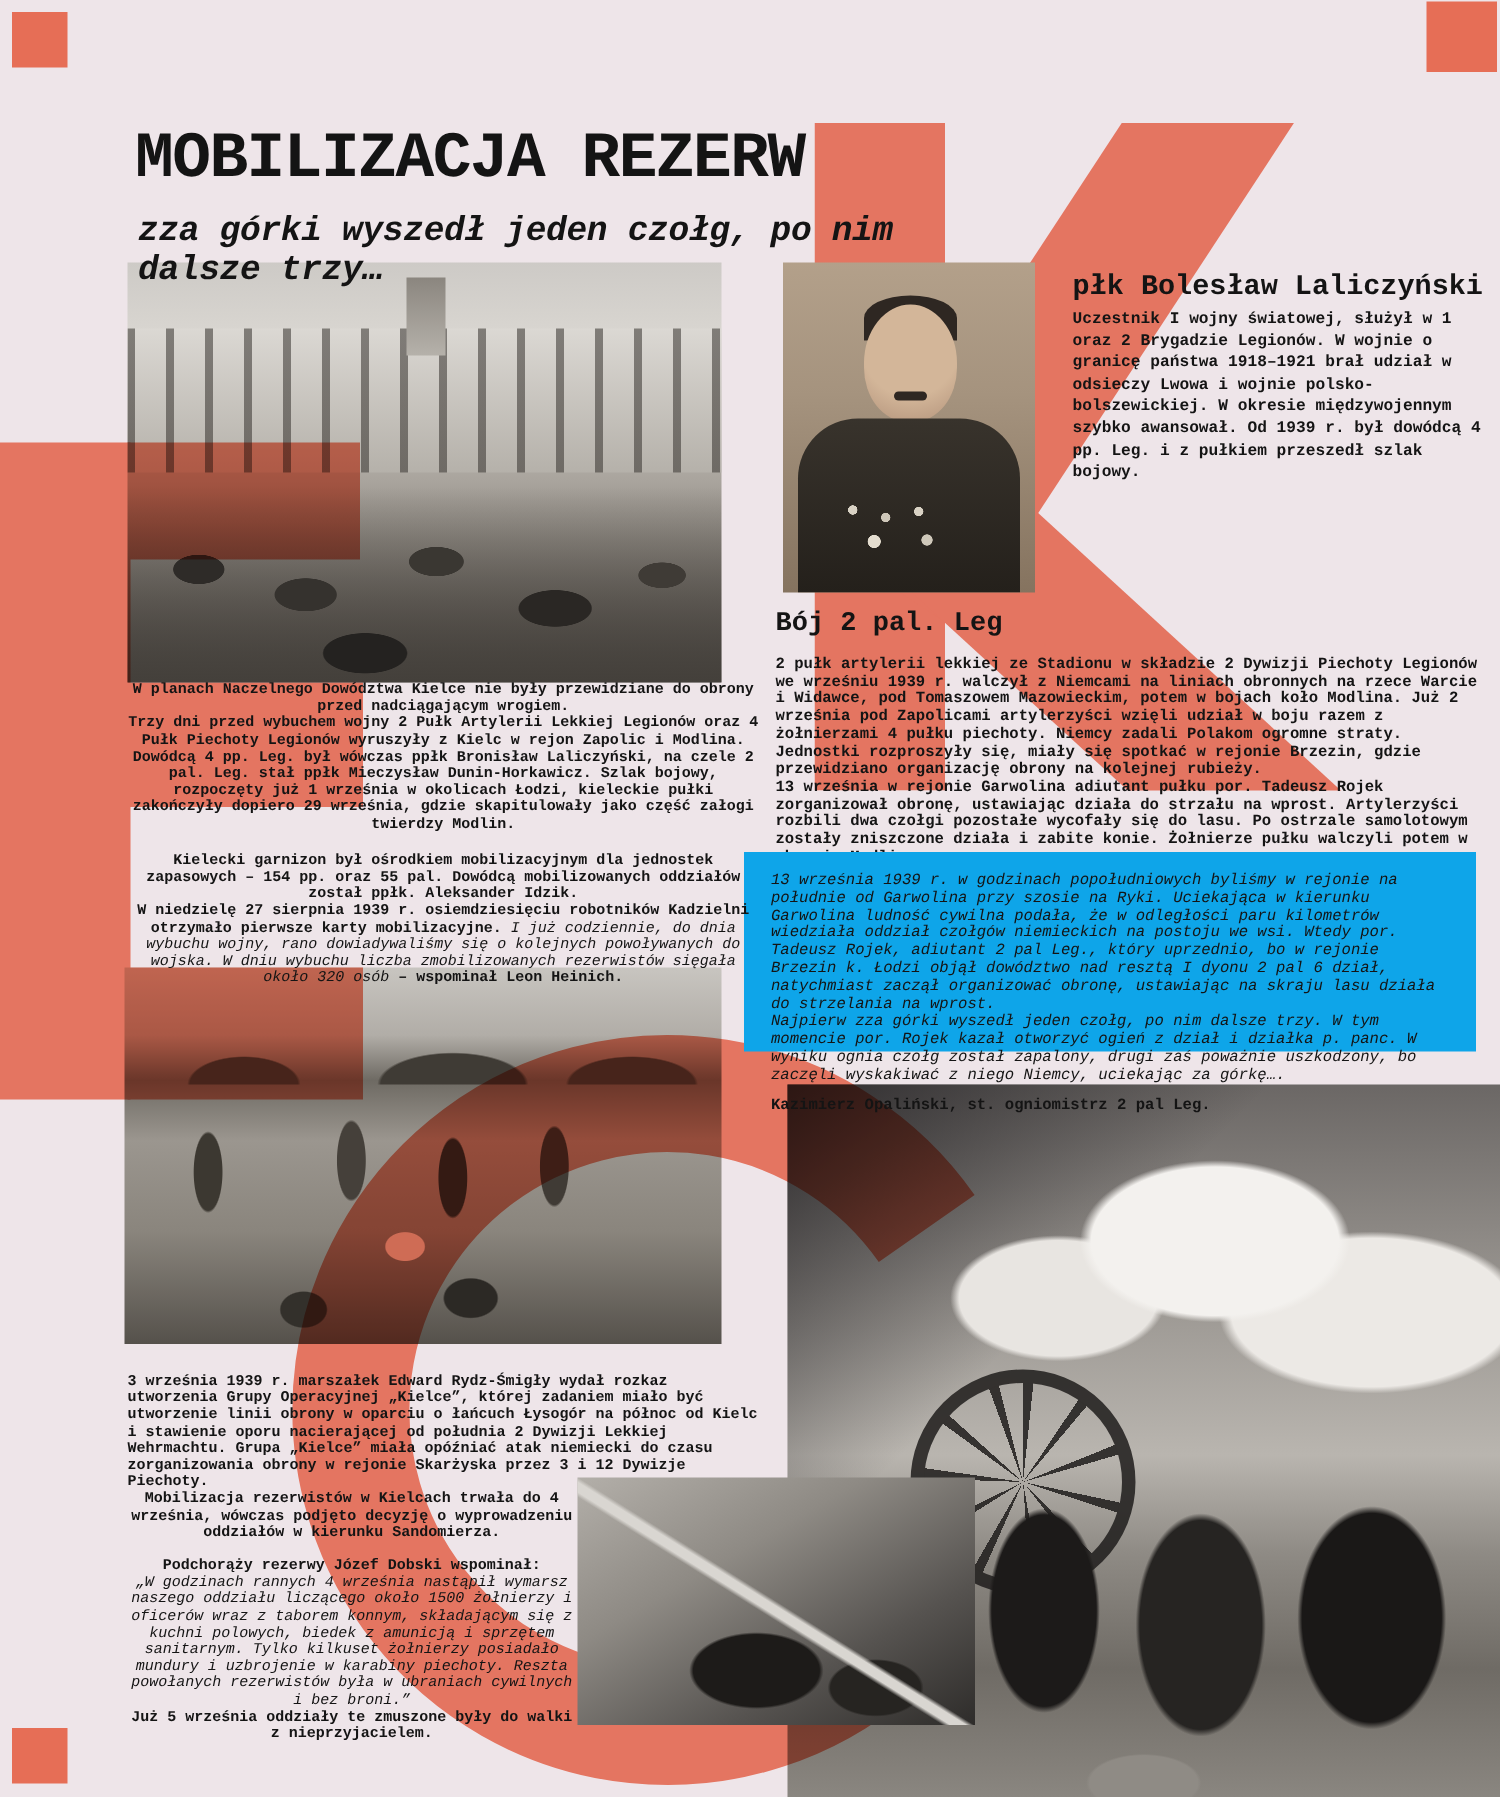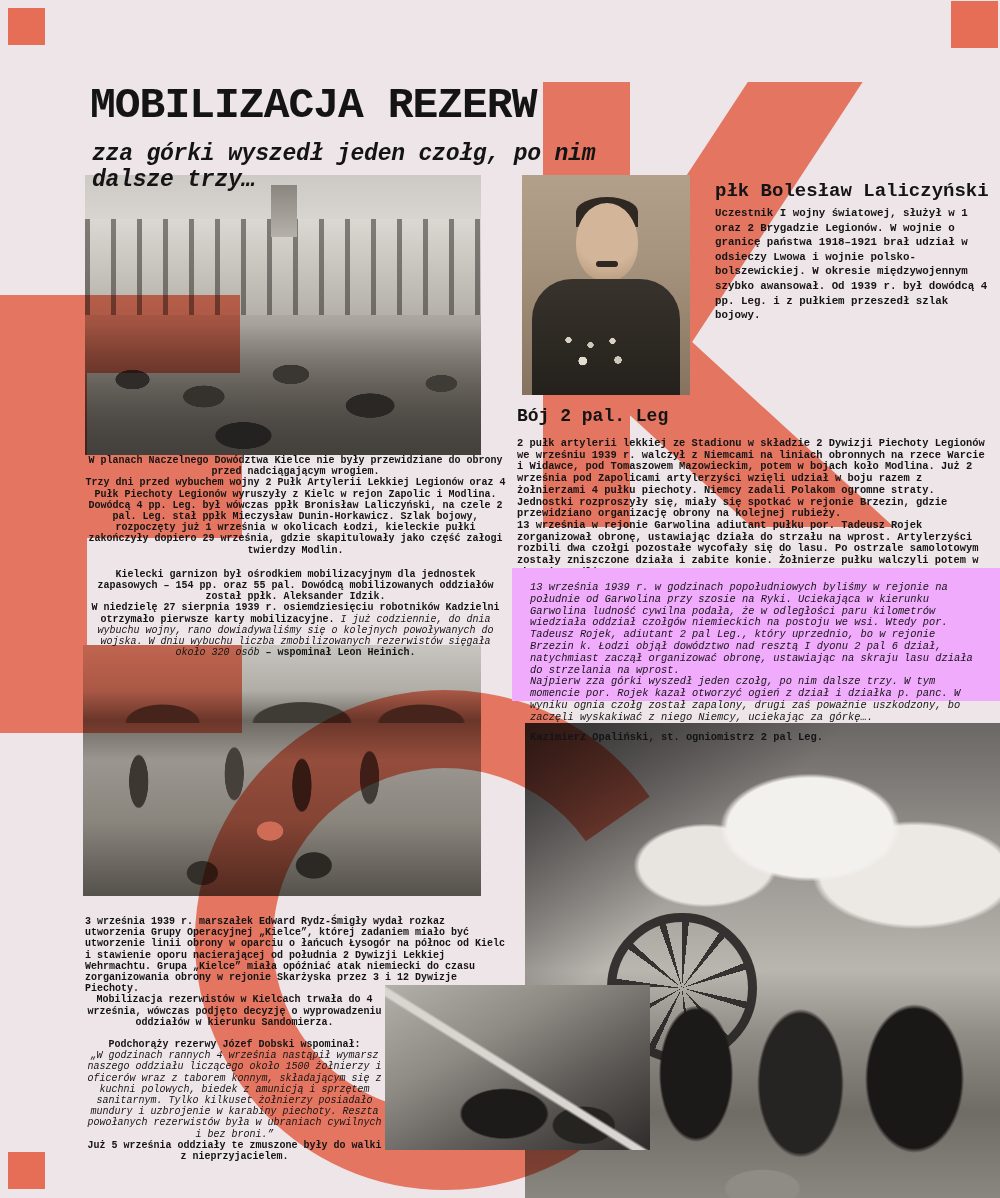--- a/index.html
+++ b/index.html
@@ -121,21 +121,21 @@
   }
   .subtitle{
     left:92px;top:141px;width:520px;
     font-size:23px;font-weight:700;font-style:italic;letter-spacing:-0.2px;
   }
   .officer-name{left:715px;top:180px;width:275px;font-size:19px;font-weight:700;}
   .officer-bio{left:715px;top:206px;width:274px;font-size:10.8px;line-height:14.6px;font-weight:700;white-space:pre-line;}
   .boj-heading{left:517px;top:406px;width:300px;font-size:18px;font-weight:800;}
   .boj-body{left:517px;top:438px;width:477px;font-size:10.4px;line-height:11.7px;font-weight:700;white-space:pre-line;}
   .quote-box{
-    left:512px;top:568px;width:488px;height:133px;background:#f0abfc;box-sizing:border-box;
+    left:496px;top:568px;width:488px;height:133px;background:#0ea5e9;box-sizing:border-box;
     padding:14px 18px 0 18px;
   }
   .quote-text{font-size:10.4px;line-height:11.8px;font-style:italic;white-space:pre-line;margin:0;}
   .quote-attrib{font-size:10.4px;font-weight:700;text-align:left;padding-right:62px;margin-top:7px;}
   .leftcol{left:85px;top:455px;width:421px;font-size:10px;line-height:11.2px;font-weight:700;}
   .leftcol p{margin:0;white-space:pre-line;text-align:center;}
   .leftcol .gap{height:13px;}
   .leftcol .it{font-style:italic;font-weight:400;}
   .leftcol2{left:85px;top:916px;width:421px;font-size:10px;line-height:11.2px;font-weight:700;}
   .leftcol2 p{margin:0;white-space:pre-line;}

